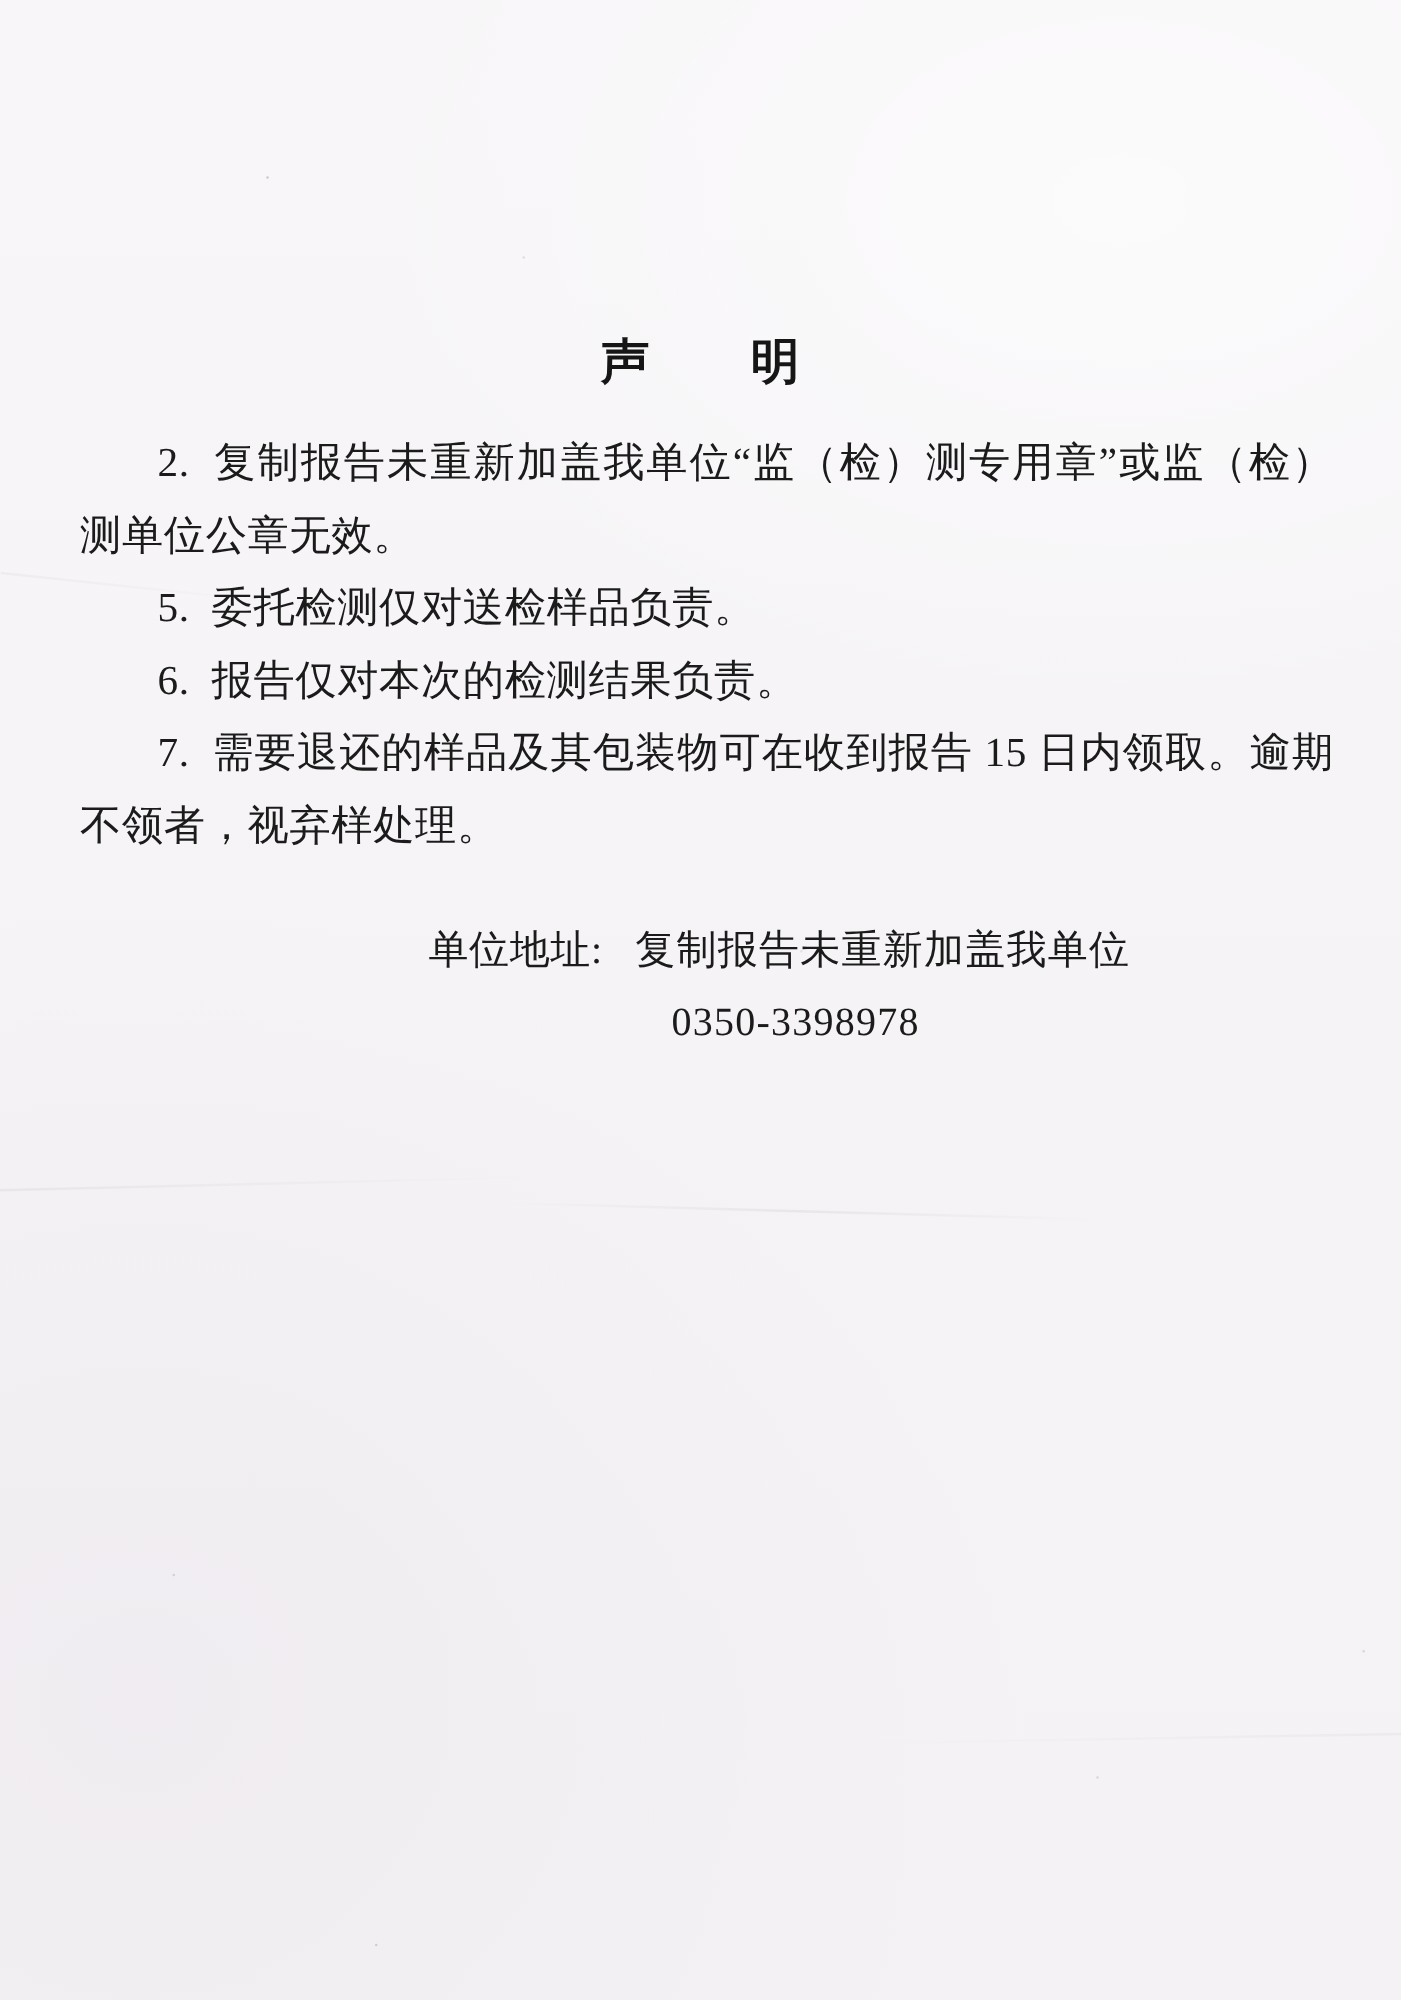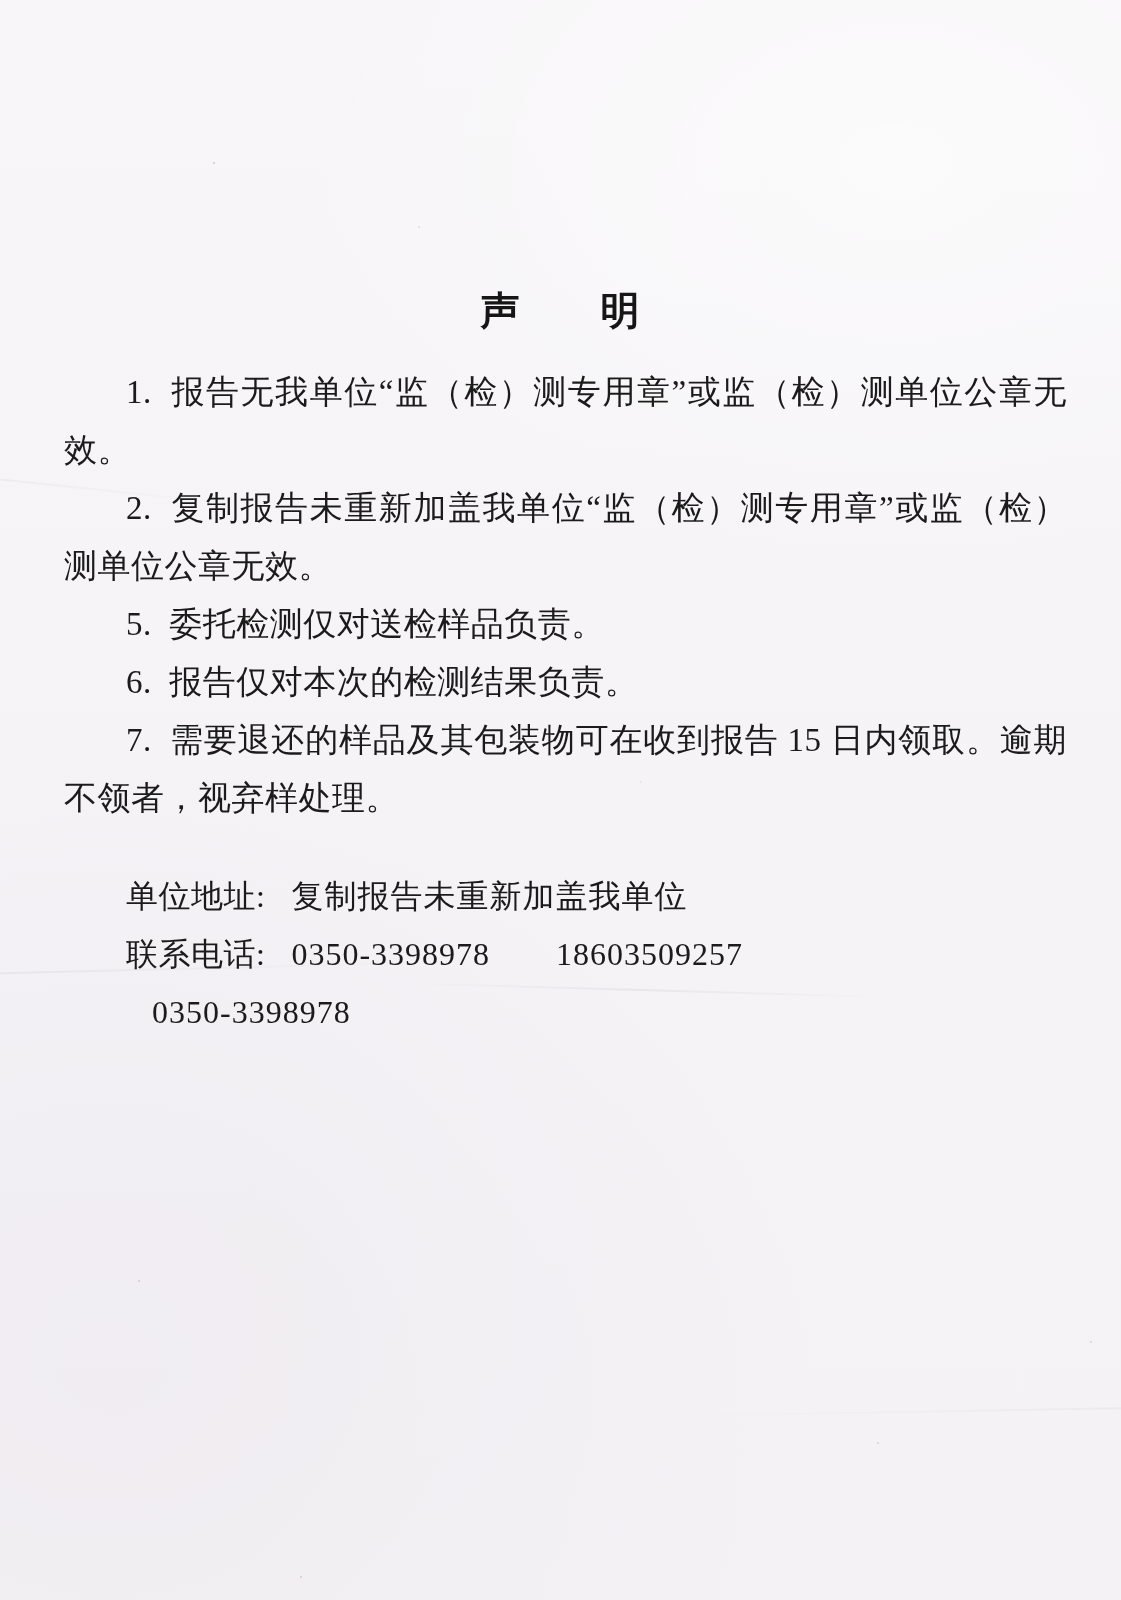--- a/index.html
+++ b/index.html
@@ -15,21 +15,20 @@
     background-image:
       radial-gradient(900px 600px at 80% 10%, rgba(255,255,255,0.55), rgba(255,255,255,0) 70%),
       radial-gradient(1000px 900px at 10% 85%, rgba(236,231,238,0.5), rgba(236,231,238,0) 70%),
       linear-gradient(180deg, #f8f6f8 0%, #f5f3f6 55%, #f4f2f4 100%);
     font-family: "Liberation Serif", "DejaVu Serif", serif;
     color: #1b1b1b;
   }
   .page {
     position: absolute;
     inset: 0;
-    margin-top: 21px;
   }
   
   .crease {
     position: absolute;
     pointer-events: none;
     height: 2px;
   }
   .crease-a {
     left: 0; top: 946px; width: 430px;
     background: linear-gradient(90deg, rgba(90,80,95,0.07), rgba(90,80,95,0.0));
@@ -93,20 +92,21 @@
 
   .contact {
     margin: 40px 0 0 126px;
     font-size: 32px;
   }
   .contact .row {
     display: flex;
     align-items: baseline;
     line-height: 58px;
     white-space: pre;
+    justify-content: center;
   }
   .contact .label {
     letter-spacing: 0.5px;
   }
   .contact .value {
     margin-left: 26px;
     letter-spacing: 1px;
   }
 </style>
 </head>
@@ -116,34 +116,29 @@
 
   <div class="crease crease-a"></div>
   <div class="crease crease-b"></div>
   <div class="crease crease-c"></div>
   <div class="crease crease-d"></div>
   <div class="specks"></div>
 
   <h1 class="title">声　　明</h1>
 
   <div class="statements">
-    <p>1.&nbsp; 报告无我单位“监（检）测专用章”或监（检）测单位公章无效。</p>
     <p>2.&nbsp; 复制报告未重新加盖我单位“监（检）测专用章”或监（检）测单位公章无效。</p>
     <p>5.&nbsp; 委托检测仅对送检样品负责。</p>
     <p>6.&nbsp; 报告仅对本次的检测结果负责。</p>
     <p>7.&nbsp; 需要退还的样品及其包装物可在收到报告 15 日内领取。逾期不领者，视弃样处理。</p>
   </div>
 
   <div class="contact">
     <div class="row">
       <span class="label">单位地址:</span>
       <span class="value">复制报告未重新加盖我单位</span>
     </div>
     <div class="row">
-      <span class="label">联系电话:</span>
-      <span class="value">0350-3398978　　18603509257</span>
-    </div>
-    <div class="row">
       <span class="value">0350-3398978</span>
     </div>
   </div>
 
 </div>
 
 </body></html>

